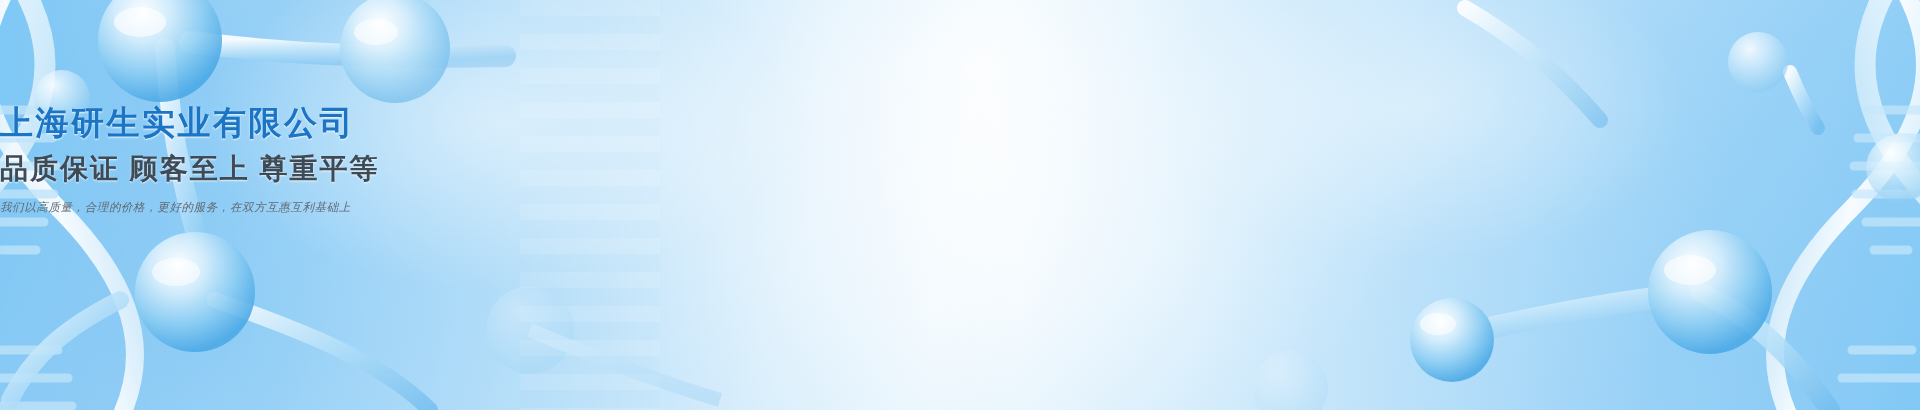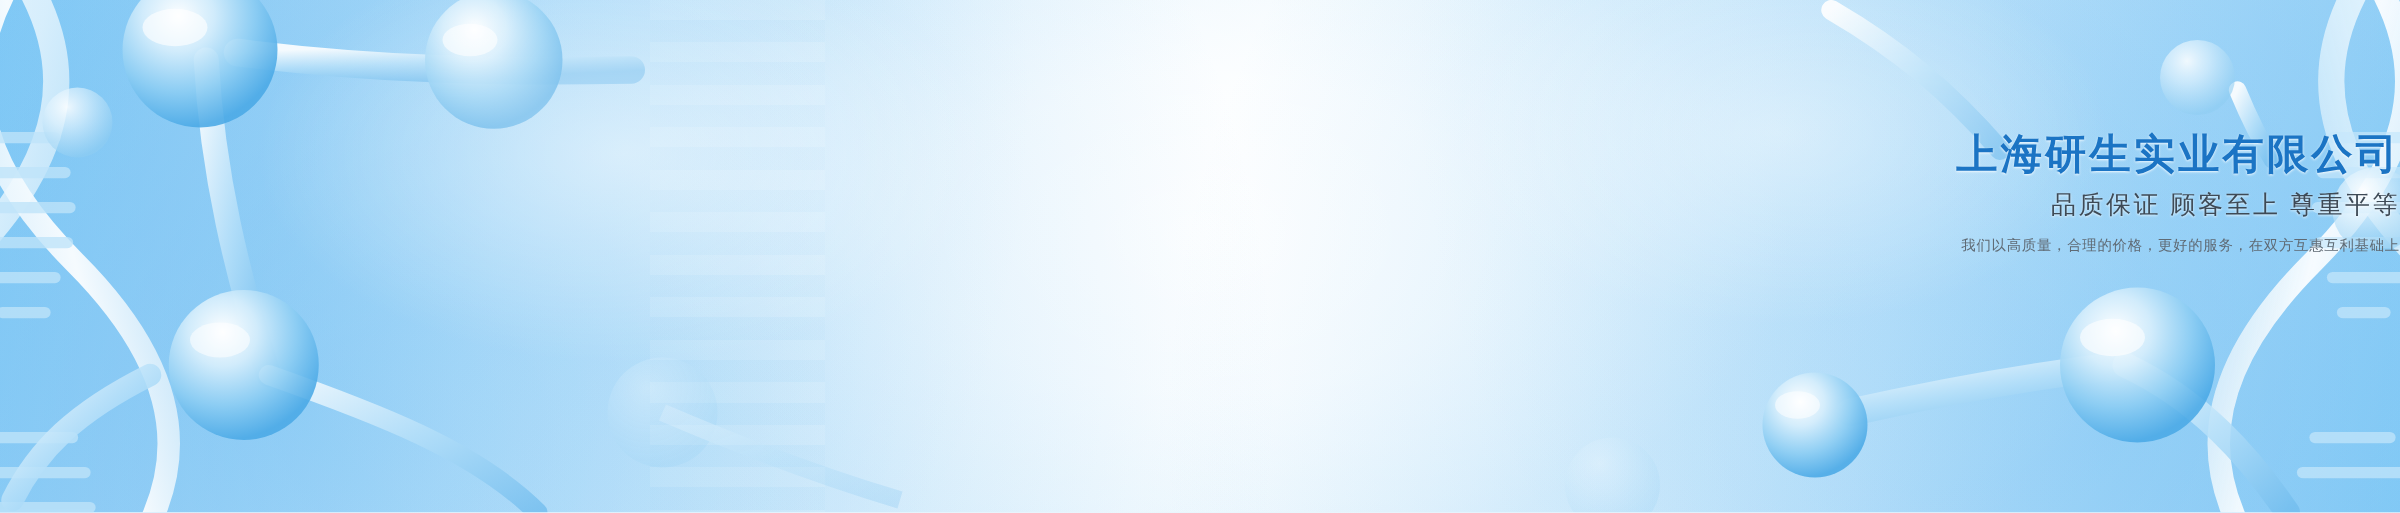--- a/index.html
+++ b/index.html
@@ -47,46 +47,47 @@
   .filmstrip {
     position:absolute; left:520px; top:0; width:140px; height:410px;
     background:repeating-linear-gradient(to bottom, rgba(255,255,255,0.18) 0 16px, rgba(150,205,240,0.10) 16px 34px);
     opacity:.5; pointer-events:none;
   }
 
   
   .copy {
     position:absolute;
     left:0; right:0; top:104px;
-    text-align:right;
+    text-align:left;
     pointer-events:none;
   }
   .title {
     font-size:33px;
     font-weight:bold;
     color:#1b74c4;
     letter-spacing:2.5px;
     line-height:1.18;
     text-shadow:0 1px 2px rgba(255,255,255,0.85);
   }
   .subtitle {
     margin-top:9px;
-    font-size:20px;
-    font-weight:normal;
+    font-size:28px;
+    font-weight:bold;
     color:#3e4a56;
     letter-spacing:2px;
     line-height:1.2;
     text-shadow:0 1px 2px rgba(255,255,255,0.8);
   }
   .desc {
     margin-top:10px;
     font-size:11.5px;
     color:#5f6a74;
     letter-spacing:0.6px;
     line-height:1.95;
+    font-style:italic;
   }
   .desc div { white-space:nowrap; }
 </style>
 </head>
 <body>
 
 <div class="banner">
 
   <div class="wash w1"></div>
 

